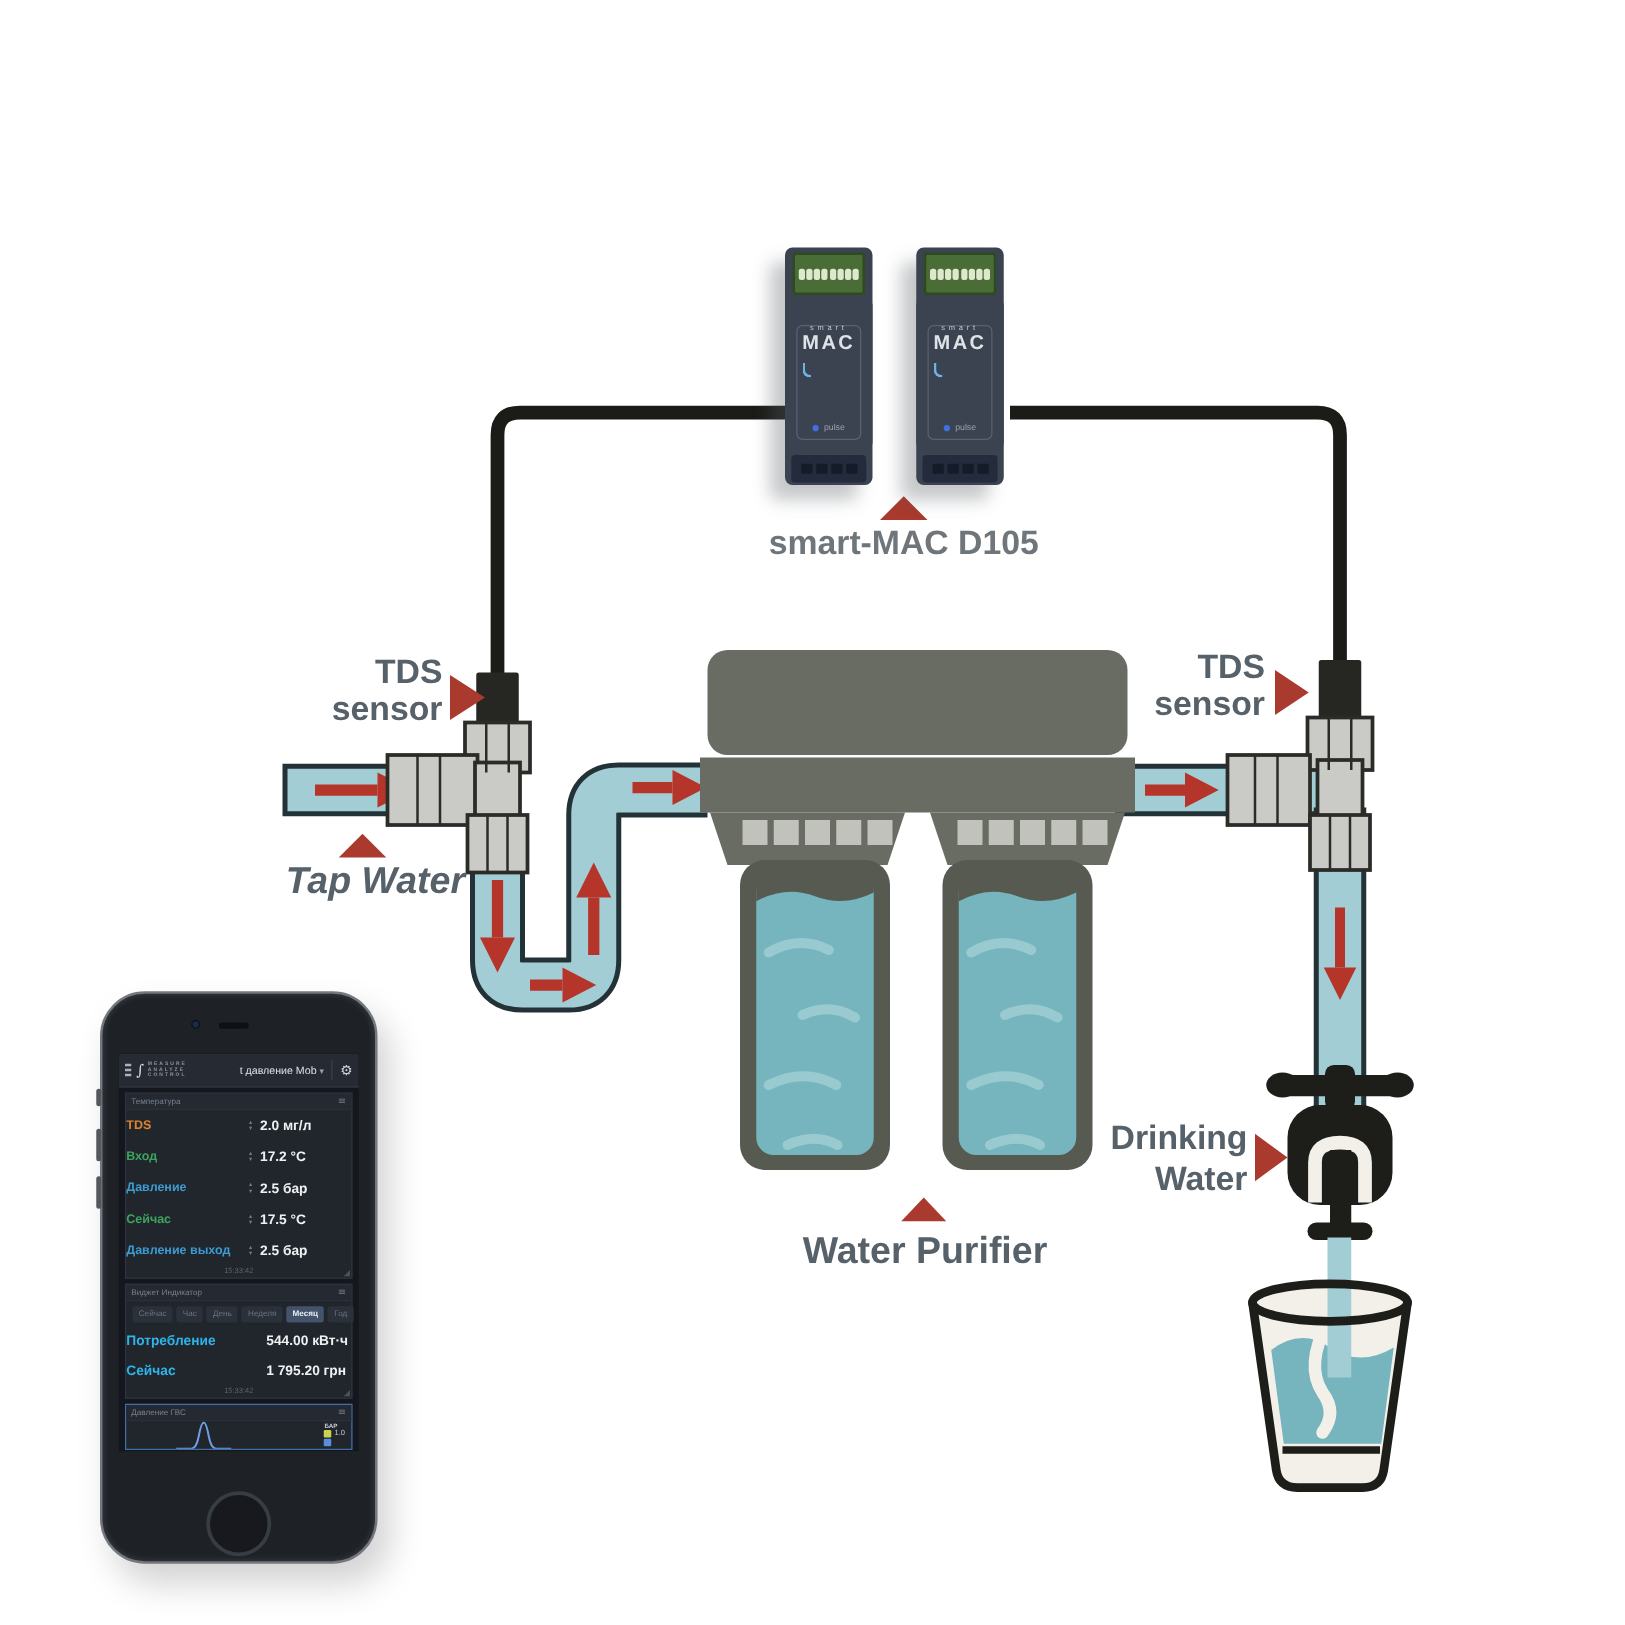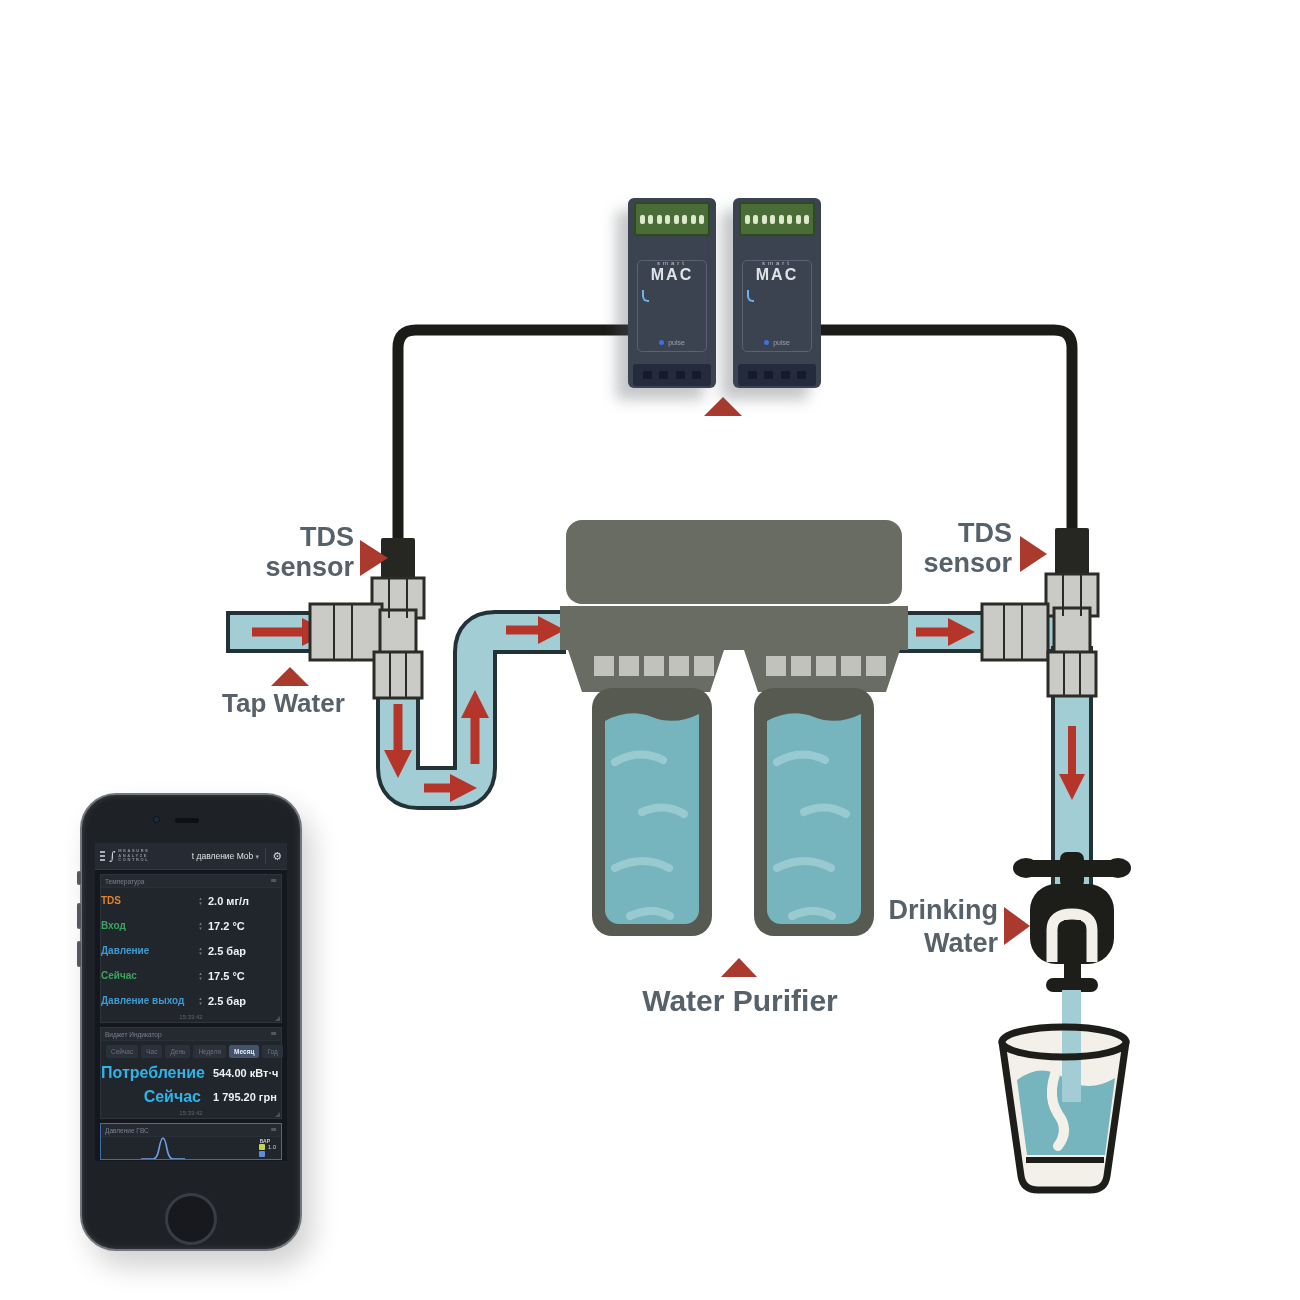--- a/index.html
+++ b/index.html
@@ -6,26 +6,26 @@
   html,body { width:1300px; height:1300px; background:#ffffff; font-family:"Liberation Sans", sans-serif; }
   .canvas { position:relative; width:1300px; height:1300px; overflow:hidden; background:#ffffff; }
   svg.diagram { position:absolute; left:0; top:0; z-index:1; }
 
   
   .big-label { position:absolute; z-index:2; font-weight:bold; color:#57616a; }
   .lbl-title { left:300px; top:98px; width:850px; text-align:center; font-size:42px; color:#46545f; letter-spacing:1px; }
   .lbl-device { left:573px; top:419px; width:300px; text-align:center; font-size:27px; color:#6f767b; }
   .lbl-tds-left { left:228px; top:522px; width:126px; text-align:right; font-size:27px; line-height:30px; }
   .lbl-tds-right { left:886px; top:518px; width:126px; text-align:right; font-size:27px; line-height:30px; }
-  .lbl-tap { left:222px; top:688px; width:150px; text-align:left; font-size:26px; }
+  .lbl-tap { left:222px; top:688px; width:150px; text-align:right; font-size:30px;font-style:italic; }
   .lbl-purifier { left:590px; top:984px; width:300px; text-align:center; font-size:30px; }
   .lbl-drinking { left:854px; top:894px; width:144px; text-align:right; font-size:27px; line-height:33px; }
 
   
-  .device { position:absolute; z-index:2; width:88px; height:190px; top:198px;
+  .device { position:absolute; z-index:2; width:70px; height:190px; top:198px;
     box-shadow:-12px 12px 14px rgba(90,94,100,.35); border-radius:6px; background:#3b4350; }
   .device.d1 { left:628px; } .device.d2 { left:733px; }
   .dev-term { position:absolute; left:6px; top:4px; right:6px; height:34px; background:#4a6d38;
     border:2px solid #2e4a20; border-radius:3px; display:flex; align-items:center; justify-content:space-around; padding:0 2px; }
   .dev-term i { width:5px; height:9px; background:#dde8cc; border-radius:2px; }
   .dev-body { position:absolute; left:0; top:40px; right:0; bottom:28px; background:#3b4350; border-radius:6px; }
   .dev-panel { position:absolute; left:9px; top:22px; right:9px; bottom:8px; border:1px solid #5a6270; border-radius:5px; }
   .dev-logo { position:absolute; top:22px; left:0; right:0; text-align:center; color:#dfe3e8; }
   .dev-logo .sm { display:block; font-size:6px; letter-spacing:3px; color:#c4cad2; }
   .dev-logo .mn { display:block; font-size:16px; font-weight:bold; letter-spacing:2px; }
@@ -69,21 +69,21 @@
   .t-sort { width:15px; display:flex; flex-direction:column; align-items:center; line-height:4.5px; }
   .t-sort i { font-style:normal; font-size:5px; color:#757c85; font-family:"DejaVu Sans", sans-serif; }
   .t-value { font-size:11px; color:#eef0f2; font-weight:bold; }
   .stamp { text-align:center; font-size:6px; color:#5d646c; height:9px; line-height:8px; }
   .rsz { position:absolute; right:1px; bottom:1px; width:0; height:0; border-left:5px solid transparent; border-bottom:5px solid #4a5158; }
 
   .tabs { display:flex; gap:3px; padding:4px 5px 3px 5px; }
   .tab { font-size:6.5px; color:#6a727b; background:#2b313a; border-radius:2px; padding:3px 5px; }
   .tab.active { background:#43536b; color:#e8ecf0; font-weight:bold; }
   .i-row { display:flex; align-items:center; height:24px; }
-  .i-label { width:100px; text-align:right; font-size:16px; font-weight:bold; }
+  .i-label { width:100px; text-align:left; font-size:11px; font-weight:bold; }
   .i-value { font-size:11px; color:#eef0f2; font-weight:bold; margin-left:12px; }
 
   .chart-body { position:relative; height:22px; }
   .legend { position:absolute; right:5px; top:1px; display:flex; flex-direction:column; align-items:flex-start; }
   .lg-unit { font-size:5px; color:#c8cdd2; font-weight:bold; margin-left:1px; }
   .lg-row { display:flex; align-items:center; gap:3px; }
   .sq { width:6px; height:6px; border-radius:1px; display:inline-block; }
   .sq.yellow { background:#c9d44e; } .sq.blue { background:#5b8dd9; margin-top:1px; }
   .lg-val { font-size:6px; color:#c8cdd2; }
 
@@ -219,20 +219,21 @@
       <path d="M 1002,1042 L 1021,1176 Q 1023,1190 1038,1190 L 1090,1190 Q 1105,1190 1107,1176 L 1126,1042 Z" fill="#f3f0e9" stroke="#1d1d1a" stroke-width="7" stroke-linejoin="round"></path>
       <ellipse cx="1064" cy="1042" rx="62" ry="15" fill="#f3f0e9"></ellipse>
       <path d="M 1017,1080 Q 1041,1062 1064,1078 Q 1088,1094 1115,1078 L 1105,1155 L 1027,1155 Z" fill="#76b5bd"></path>
       <path d="M 1062,1058 Q 1044,1092 1058,1114 Q 1070,1130 1058,1146" fill="none" stroke="#f3f0e9" stroke-width="10" stroke-linecap="round"></path>
       <line x1="1026" y1="1160" x2="1104" y2="1160" stroke="#1d1d1a" stroke-width="6"></line>
       <rect x="1062" y="990" width="19" height="112" fill="#a3cdd4"></rect>
       <ellipse cx="1064" cy="1042" rx="62" ry="15" fill="none" stroke="#1d1d1a" stroke-width="7"></ellipse>
     </g>
   </svg>
 
+  <div class="big-label lbl-device">smart-MAC D105</div>
   <div class="big-label lbl-tds-left">TDS sensor</div>
   <div class="big-label lbl-tds-right">TDS sensor</div>
   <div class="big-label lbl-tap">Tap Water</div>
   <div class="big-label lbl-drinking">Drinking Water</div>
   <div class="big-label lbl-purifier">Water Purifier</div>
 
   <div class="device d1">
     <div class="dev-term">
         <i></i>
         <i></i>

